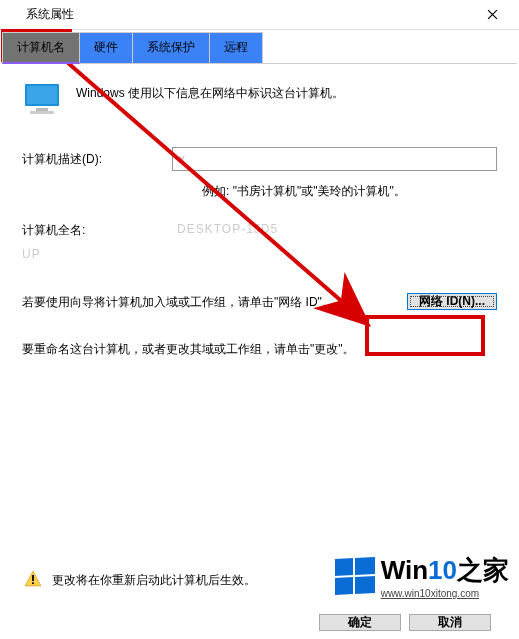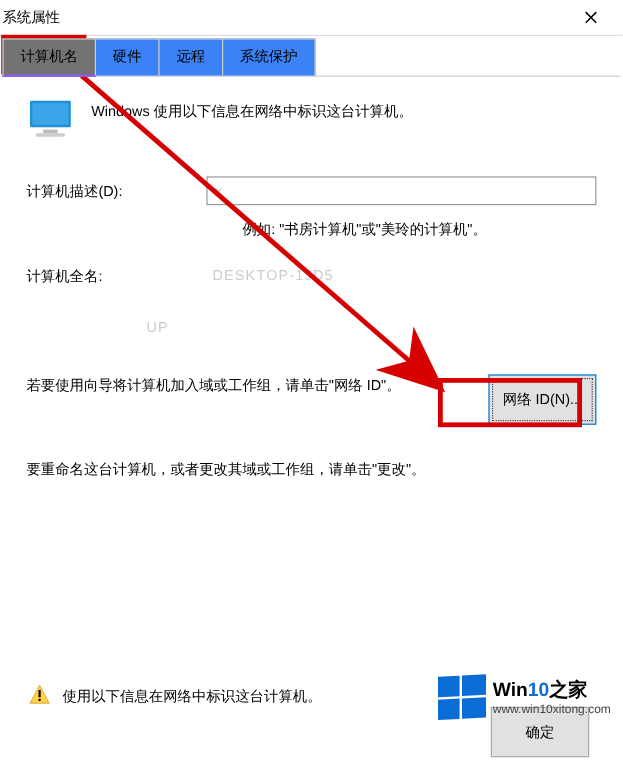--- a/index.html
+++ b/index.html
@@ -9,21 +9,21 @@
   background: #fff;
   width: 519px;
   height: 639px;
   position: relative;
   overflow: hidden;
 }
 .titlebar {
   height: 30px;
   display: flex;
   align-items: center;
-  padding: 0 4px 0 2px;
+  padding: 0 4px 0 26px;
   border-bottom: 1px solid #ddd;
 }
 .titlebar .title { flex: 1; font-size: 12px; color: #000; }
 .titlebar .close-btn {
   width: 45px; height: 28px;
   display: flex; align-items: center; justify-content: center;
   font-size: 14px; color: #000;
 }
 .tabs {
   display: flex;
@@ -76,47 +76,48 @@
   align-items: center;
   background: #fff;
 }
 .example-text {
   margin-left: 180px;
   margin-bottom: 22px;
   color: #000;
 }
 .info-row {
   display: flex;
-  margin-bottom: 27px;
+  margin-bottom: 8px;
 }
 .info-label { width: 155px; }
 .info-value { color: #ccc; letter-spacing: 1px; }
 .action-row {
   display: flex;
   align-items: flex-start;
   gap: 18px;
   margin-bottom: 28px;
 }
 .action-text {
   flex: 1;
   line-height: 1.6;
   color: #000;
 }
 .btn {
   min-width: 90px;
-  height: 42px;
+  height: 17px;
   border: 1px solid #aaa;
   background: #e1e1e1;
   font-size: 12px;
   display: flex;
   align-items: center;
   justify-content: center;
   padding: 4px 10px;
   white-space: nowrap;
   cursor: default;
+  font-weight: bold;
 }
 .btn.focused {
   border: 1px solid #0078d7;
   outline: 1px dotted #444;
   outline-offset: -4px;
 }
 .warning-row {
   position: absolute;
   left: 24px;
   bottom: 48px;
@@ -155,41 +156,41 @@
 }
 .win-logo {
   display: grid;
   grid-template-columns: 18px 20px;
   grid-template-rows: 17px 17px;
   gap: 2px;
   transform: skewY(-3deg);
 }
 .win-logo div { background: #0a6dd6; }
 .watermark-text { display:flex; flex-direction:column; }
-.watermark-text .big { font-size: 16px; font-weight: bold; }
+.watermark-text .big { font-size: 26px; font-weight: bold; }
 .watermark-text .big .ten { color:#0a6dd6; }
-.watermark-text .url { font-size: 10px; color:#444; }
+.watermark-text .url { font-size: 10px; color:#444;text-decoration:underline; }
 </style>
 </head>
 <body>
 
 <div class="titlebar">
   <span class="title">系统属性</span>
   <div class="close-btn">
     <svg viewBox="0 0 10 10" width="11" height="11">
         <path d="M1 1 L9 9 M9 1 L1 9" stroke="#000" stroke-width="1.1" fill="none"></path>
       </svg>
   </div>
 </div>
 
 <div class="tabs">
   <div class="tab active">计算机名</div>
   <div class="tab">硬件</div>
+  <div class="tab">系统保护</div>
   <div class="tab">远程</div>
-  <div class="tab">系统保护</div>
 </div>
 
 <div class="content">
 
   <div class="row-intro">
     <div class="pc-icon">
       <svg viewBox="0 0 40 36">
         <rect x="3" y="2" width="34" height="22" rx="1" fill="#1e90d8"></rect>
         <rect x="5" y="4" width="30" height="18" fill="#3aa5e8"></rect>
         <rect x="14" y="26" width="12" height="3" fill="#bbb"></rect>
@@ -207,21 +208,21 @@
   </div>
 
   <div class="example-text">例如: "书房计算机"或"美玲的计算机"。</div>
 
   <div class="info-row">
     <div class="info-label">计算机全名:</div>
     <div class="info-value">DESKTOP-1JD5</div>
   </div>
 
   <div class="info-row" style="margin-bottom:32px;">
-    <div class="info-value" style="margin-left:100px;text-align:right;">UP</div>
+    <div class="info-value" style="text-align:right;">UP</div>
   </div>
 
   <div class="action-row">
     <div class="action-text">若要使用向导将计算机加入域或工作组，请单击"网络 ID"。</div>
     <div class="btn focused">网络 ID(N)...</div>
   </div>
 
   <div class="action-row">
     <div class="action-text">要重命名这台计算机，或者更改其域或工作组，请单击"更改"。</div>
   </div>
@@ -229,25 +230,26 @@
 </div>
 
 <div class="warning-row">
   <span class="warn-icon">
     <svg viewBox="0 0 18 18">
         <path d="M9 1 L17 16 L1 16 Z" fill="#ffd24a" stroke="#c8921a" stroke-width="0.6"></path>
         <rect x="8.1" y="5" width="1.8" height="6" fill="#000"></rect>
         <rect x="8.1" y="12.3" width="1.8" height="1.8" fill="#000"></rect>
       </svg>
   </span>
-  <span>使用以下信息在网络中标识这台计算机。</span>
+  <span>更改将在你重新启动此计算机后生效。</span>
 </div>
 
 <div class="button-bar">
   <div class="btn">确定</div>
+  <div class="btn">取消</div>
 </div>
 
 <div class="hl-red hl-tab"></div>
 <div class="hl-red hl-btn"></div>
 <svg class="arrow-svg" width="360" height="300">
   <defs>
     <marker id="ah" markerWidth="14" markerHeight="12" refX="11" refY="6" orient="auto">
       <path d="M0,0 L14,6 L0,12 L4,6 Z" fill="#d60000"></path>
     </marker>
   </defs>

